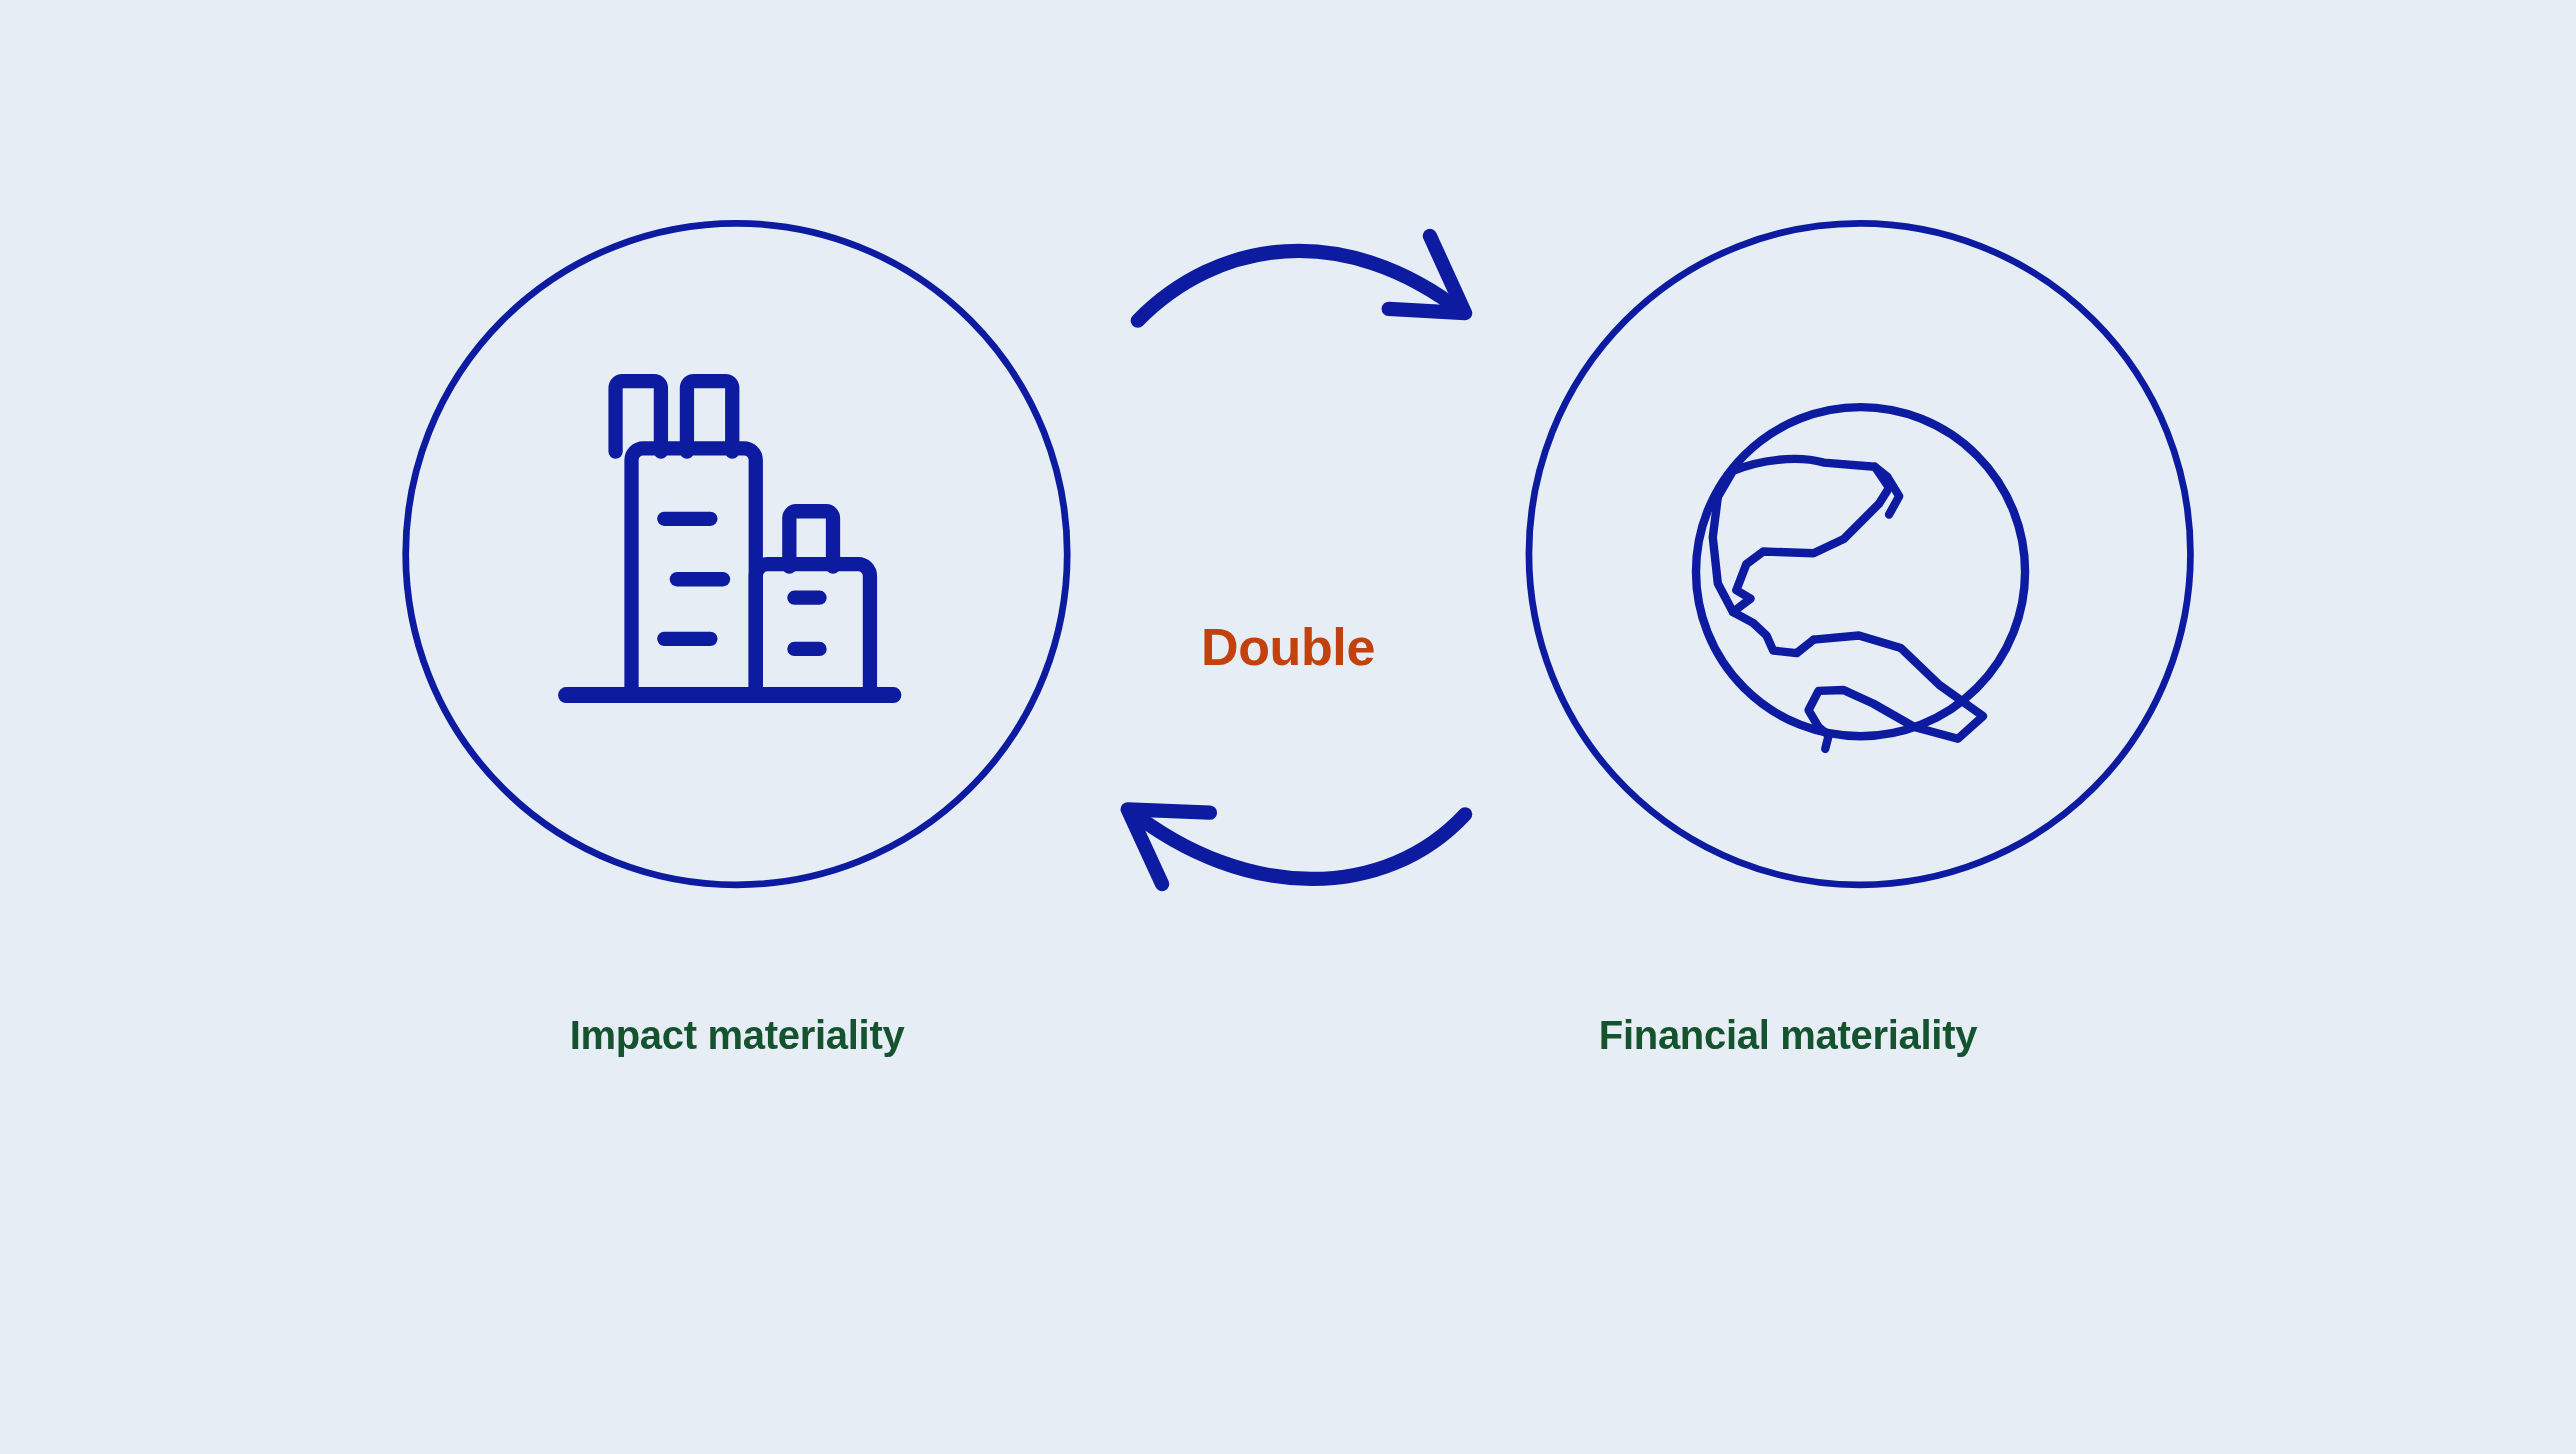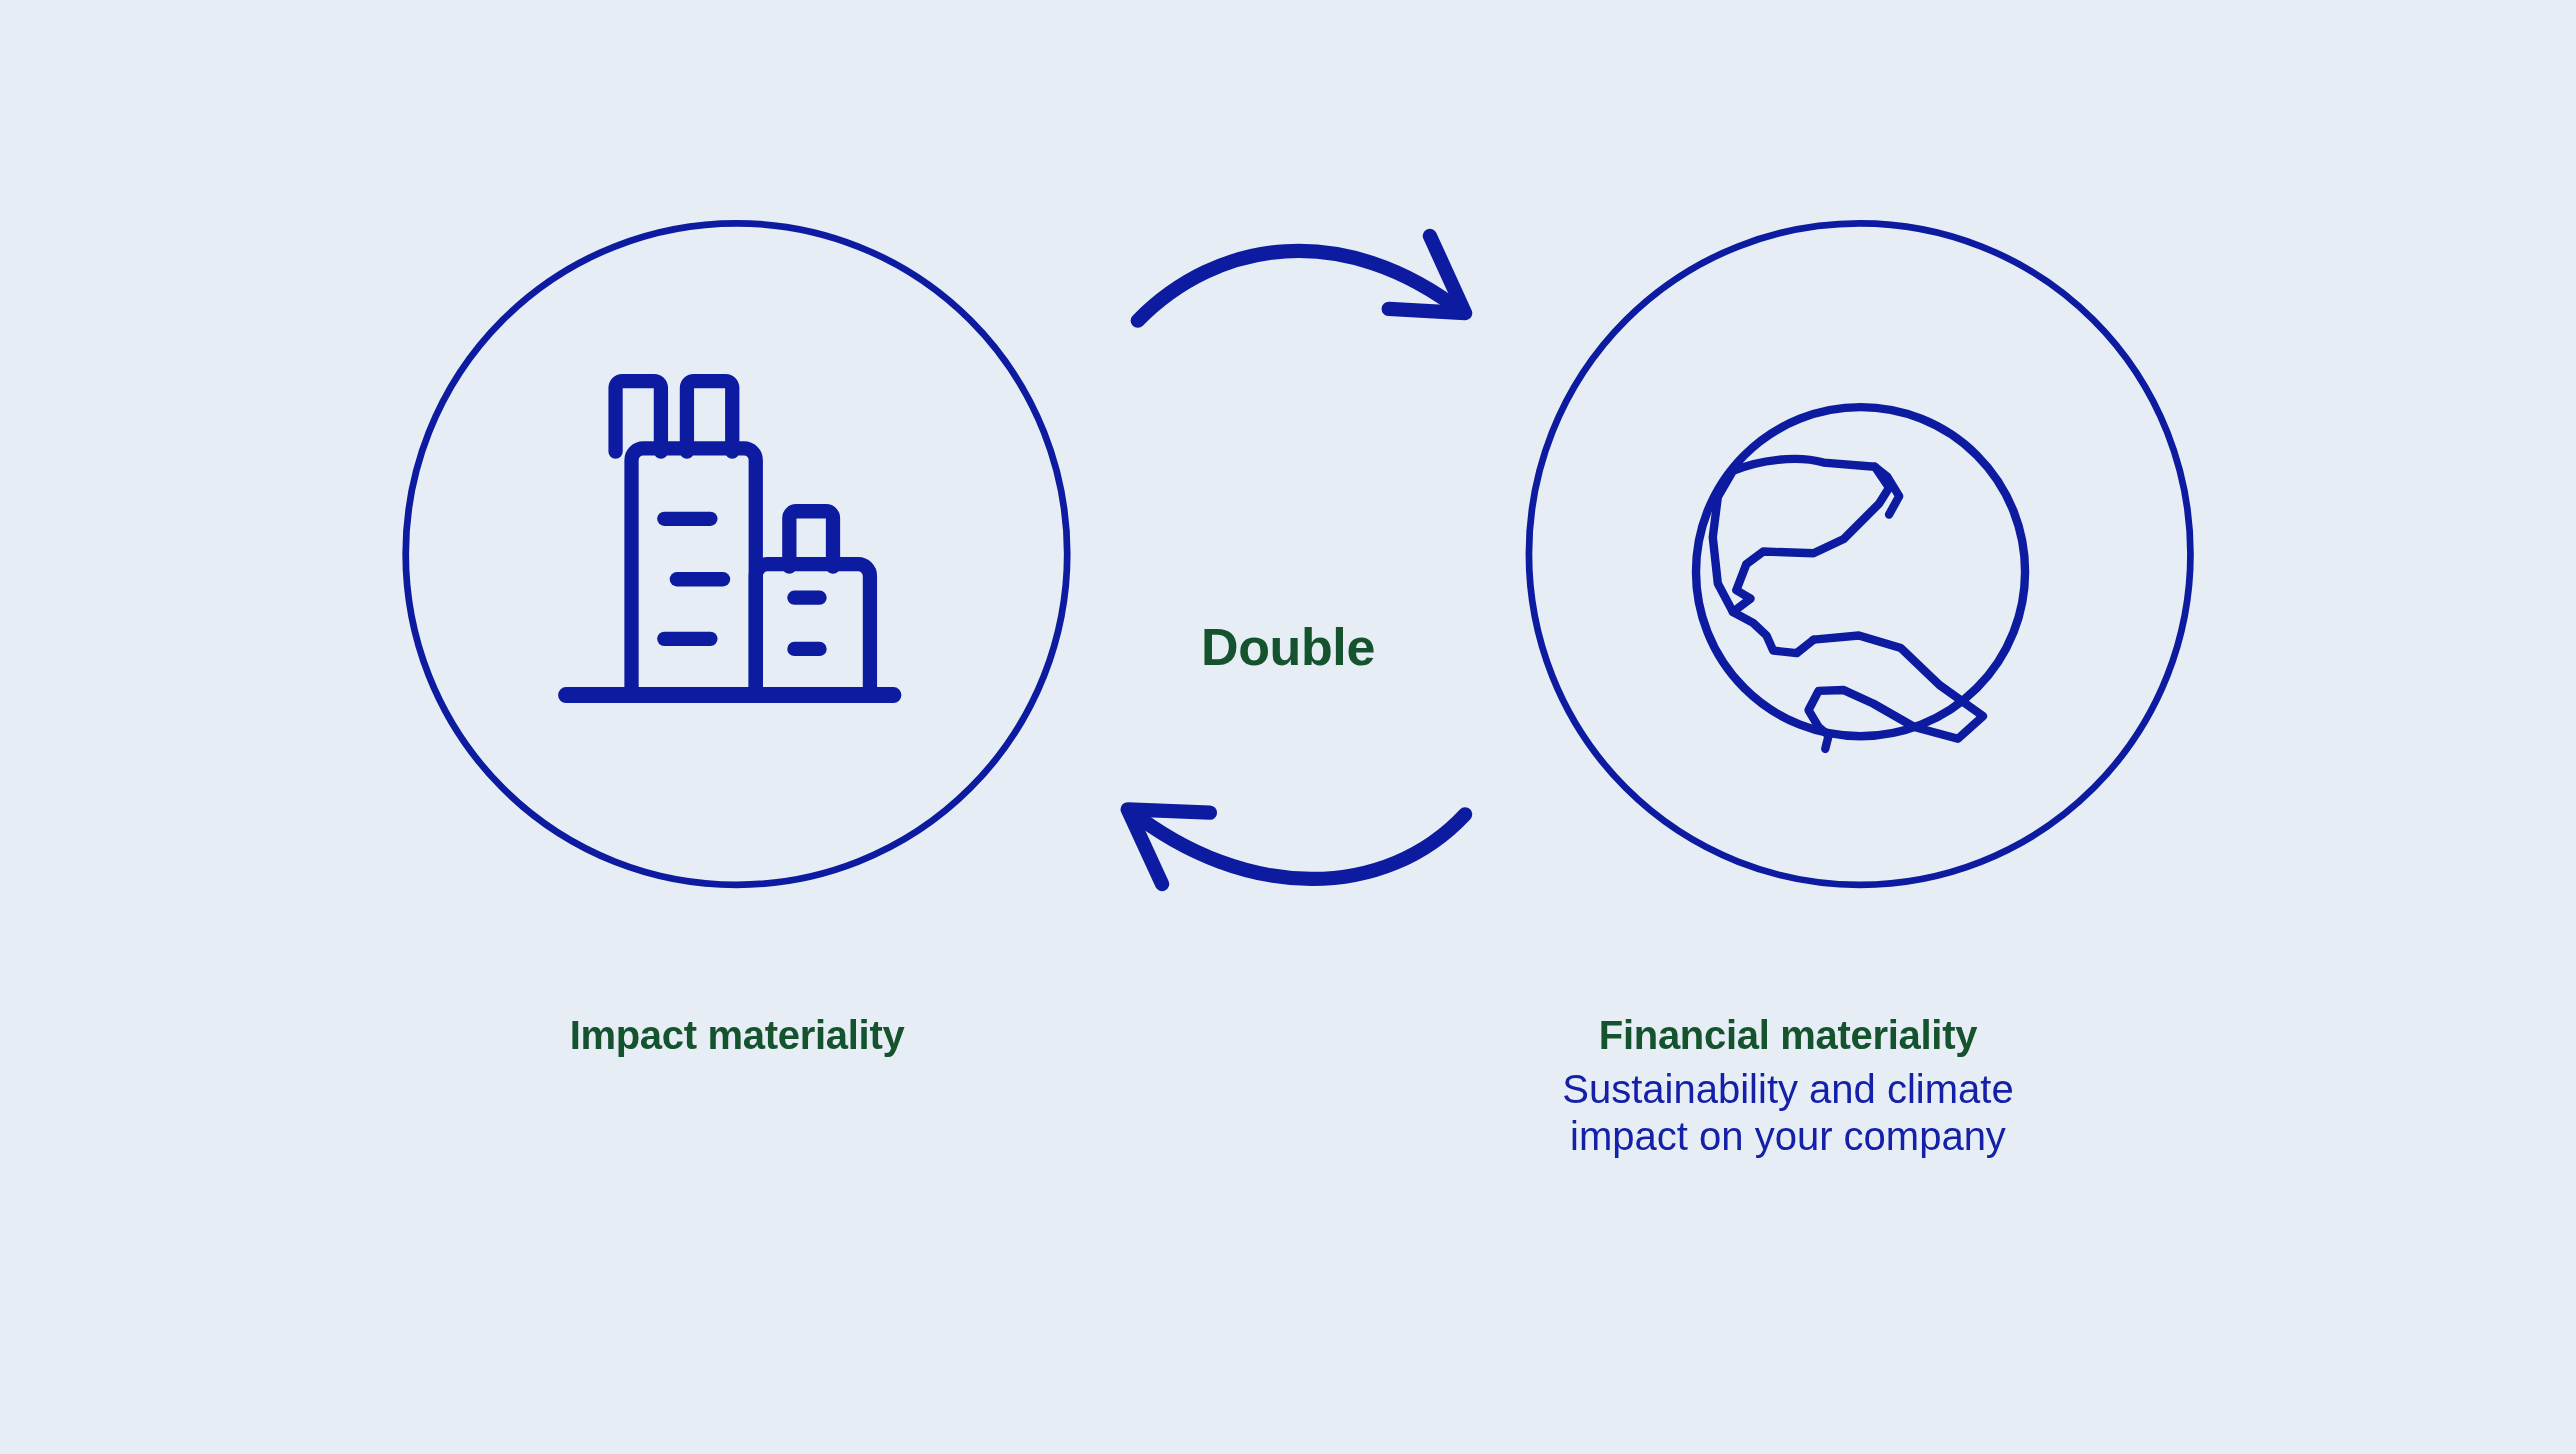--- a/index.html
+++ b/index.html
@@ -23,21 +23,21 @@
     position: absolute;
     left: 0;
     top: 0;
     width: 2576px;
     height: 1454px;
     display: block;
   }
   .txt {
     position: absolute;
     text-align: center;
-    color: #14532d;
+    color: #c2410c;
     white-space: pre;
     line-height: 1.0;
   }
   #center-title {
     left: 1036px;
     top: 485px;
     width: 504px;
     font-size: 52px;
     font-weight: bold;
     line-height: 1.25;
@@ -162,18 +162,16 @@
   <div id="center-title" class="txt">
     <div>Double</div>
   </div>
 
   <div id="caption-left" class="caption-block">
     <div class="caption-heading">Impact materiality</div>
   </div>
 
   <div id="caption-right" class="caption-block">
     <div class="caption-heading">Financial materiality</div>
-    <div class="caption-body">Sustainability and climate
-impact on your company</div>
   </div>
 
 </div>
 
 
 </body></html>

